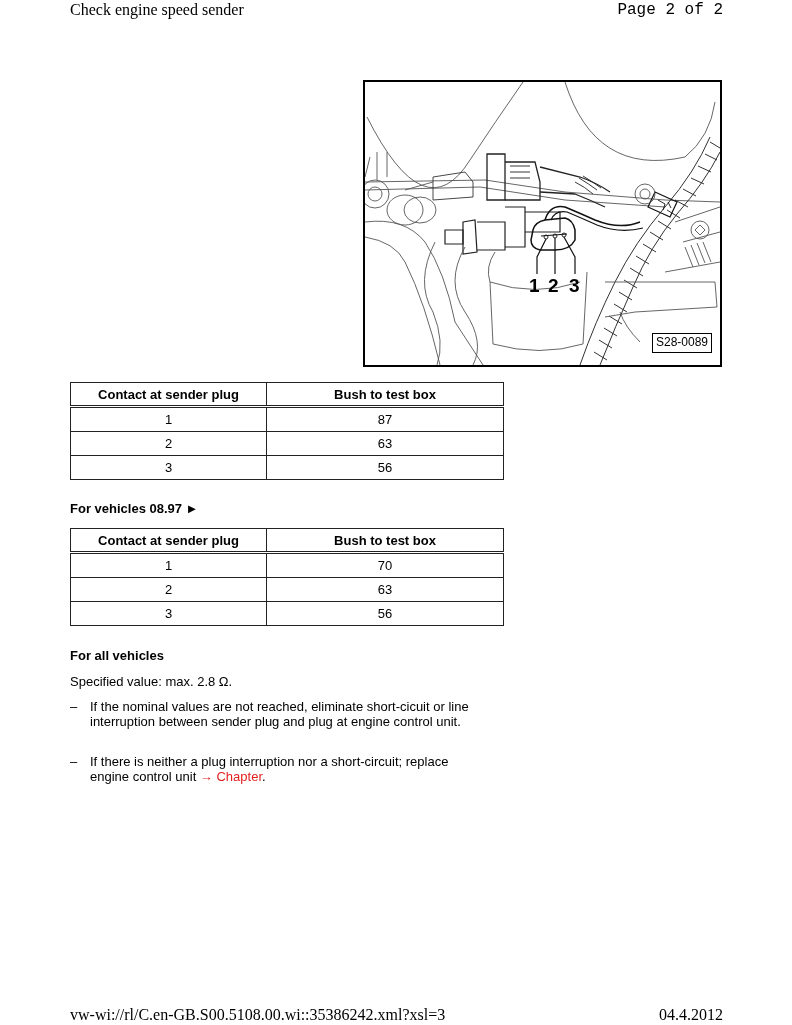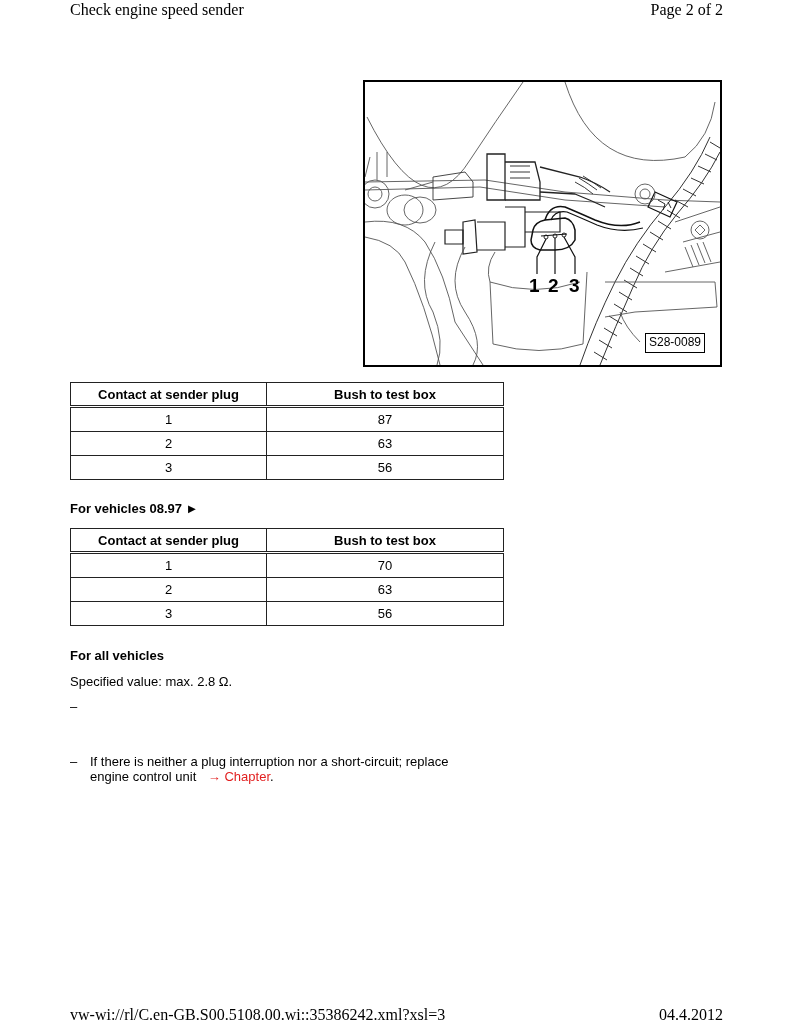--- a/index.html
+++ b/index.html
@@ -1,42 +1,42 @@
 <!DOCTYPE html>
 <html><head>
 <meta charset="utf-8">
 <style>
   html, body { margin: 0; padding: 0; background: #ffffff; }
   body { width: 792px; height: 1025px; position: relative; overflow: hidden; color: #000; }
   .serif { font-family: "Liberation Serif", "DejaVu Serif", serif; }
   .sans { font-family: "Liberation Sans", "DejaVu Sans", sans-serif; }
 
   .hdr-title { position: absolute; left: 70px; top: 0px; font-size: 16px; line-height: 20px; }
-  .hdr-page { position: absolute; right: 69px; top: 0px; font-size: 16px; line-height: 20px; }
+  .hdr-page { position: absolute; right: 69px; top: 0px; font-size: 16px; line-height: 20px; font-family: Liberation Mono, monospace; }
   .ftr-url { position: absolute; left: 70px; top: 1005px; font-size: 16px; line-height: 20px; }
   .ftr-date { position: absolute; right: 69px; top: 1005px; font-size: 16px; line-height: 20px; text-align: right; }
 
   .figure { position: absolute; left: 363px; top: 80px; width: 359px; height: 287px; box-sizing: border-box; border: 2px solid #000; background: #fff; overflow: hidden; }
   .figure svg { position: absolute; left: 0; top: 0; }
-  .fig-label { position: absolute; left: 280px; top: 251px; width: 60px; height: 20px; box-sizing: border-box; border: 1.5px solid #000; background: #fff; font-size: 12px; line-height: 17px; text-align: center; }
+  .fig-label { position: absolute; left: 287px; top: 251px; width: 60px; height: 20px; box-sizing: border-box; border: 1.5px solid #000; background: #fff; font-size: 12px; line-height: 17px; text-align: center; }
   .callout { position: absolute; font-weight: bold; font-size: 19px; line-height: 20px; }
 
   table.spec { position: absolute; left: 70px; width: 434px; border-collapse: collapse; font-size: 13px; }
   table.spec th, table.spec td { border: 1.5px solid #222; text-align: center; height: 23px; padding: 0; }
   table.spec th { font-weight: bold; border-bottom: 3px double #222; height: 22px; }
   table.spec th.c1, table.spec td.c1 { width: 195px; }
   #table-1 { top: 382px; }
   #table-2 { top: 528px; }
 
   .txt { position: absolute; left: 70px; font-size: 13px; line-height: 15px; }
   .bold { font-weight: bold; }
   .dash-item { position: absolute; left: 70px; width: 400px; font-size: 13px; line-height: 15px; }
   .dash-item .dash { position: absolute; left: 0; top: 0; }
   .dash-item .body { position: absolute; left: 20px; top: 0; width: 380px; }
-  .link { color: #e21f1f; text-decoration: none; margin-left: 8px; }
+  .link { color: #e21f1f; text-decoration: none; }
 </style>
 </head>
 <body>
 
 <div class="hdr-title serif">Check engine speed sender</div>
 <div class="hdr-page serif">Page 2 of 2</div>
 
 <div class="figure">
   <svg width="355" height="283" viewBox="0 0 355 283" fill="none" stroke="#555" stroke-width="0.9">
 
@@ -160,20 +160,21 @@
       <td>56</td>
     </tr>
   </tbody>
 </table>
 
 <div class="txt sans bold" style="top:648px;">For all vehicles</div>
 <div class="txt sans" style="top:674px;">Specified value: max. 2.8 Ω.</div>
 
 <div class="dash-item sans" style="top:699px; height:45px;">
   <span class="dash">–</span>
+  <span class="body">If the nominal values are not reached, eliminate short-cicuit or line interruption between sender plug and plug at engine control unit.</span>
 </div>
 
 <div class="dash-item sans" style="top:754px; height:30px;">
   <span class="dash">–</span>
   <span class="body"><span>If there is neither a plug interruption nor a short-circuit; replace engine control unit </span><a class="link" href="#" style="color: rgb(226, 31, 31);">→ Chapter</a><span>.</span></span>
 </div>
 
 <div class="ftr-url serif">vw-wi://rl/C.en-GB.S00.5108.00.wi::35386242.xml?xsl=3</div>
 <div class="ftr-date serif">04.4.2012</div>
 

